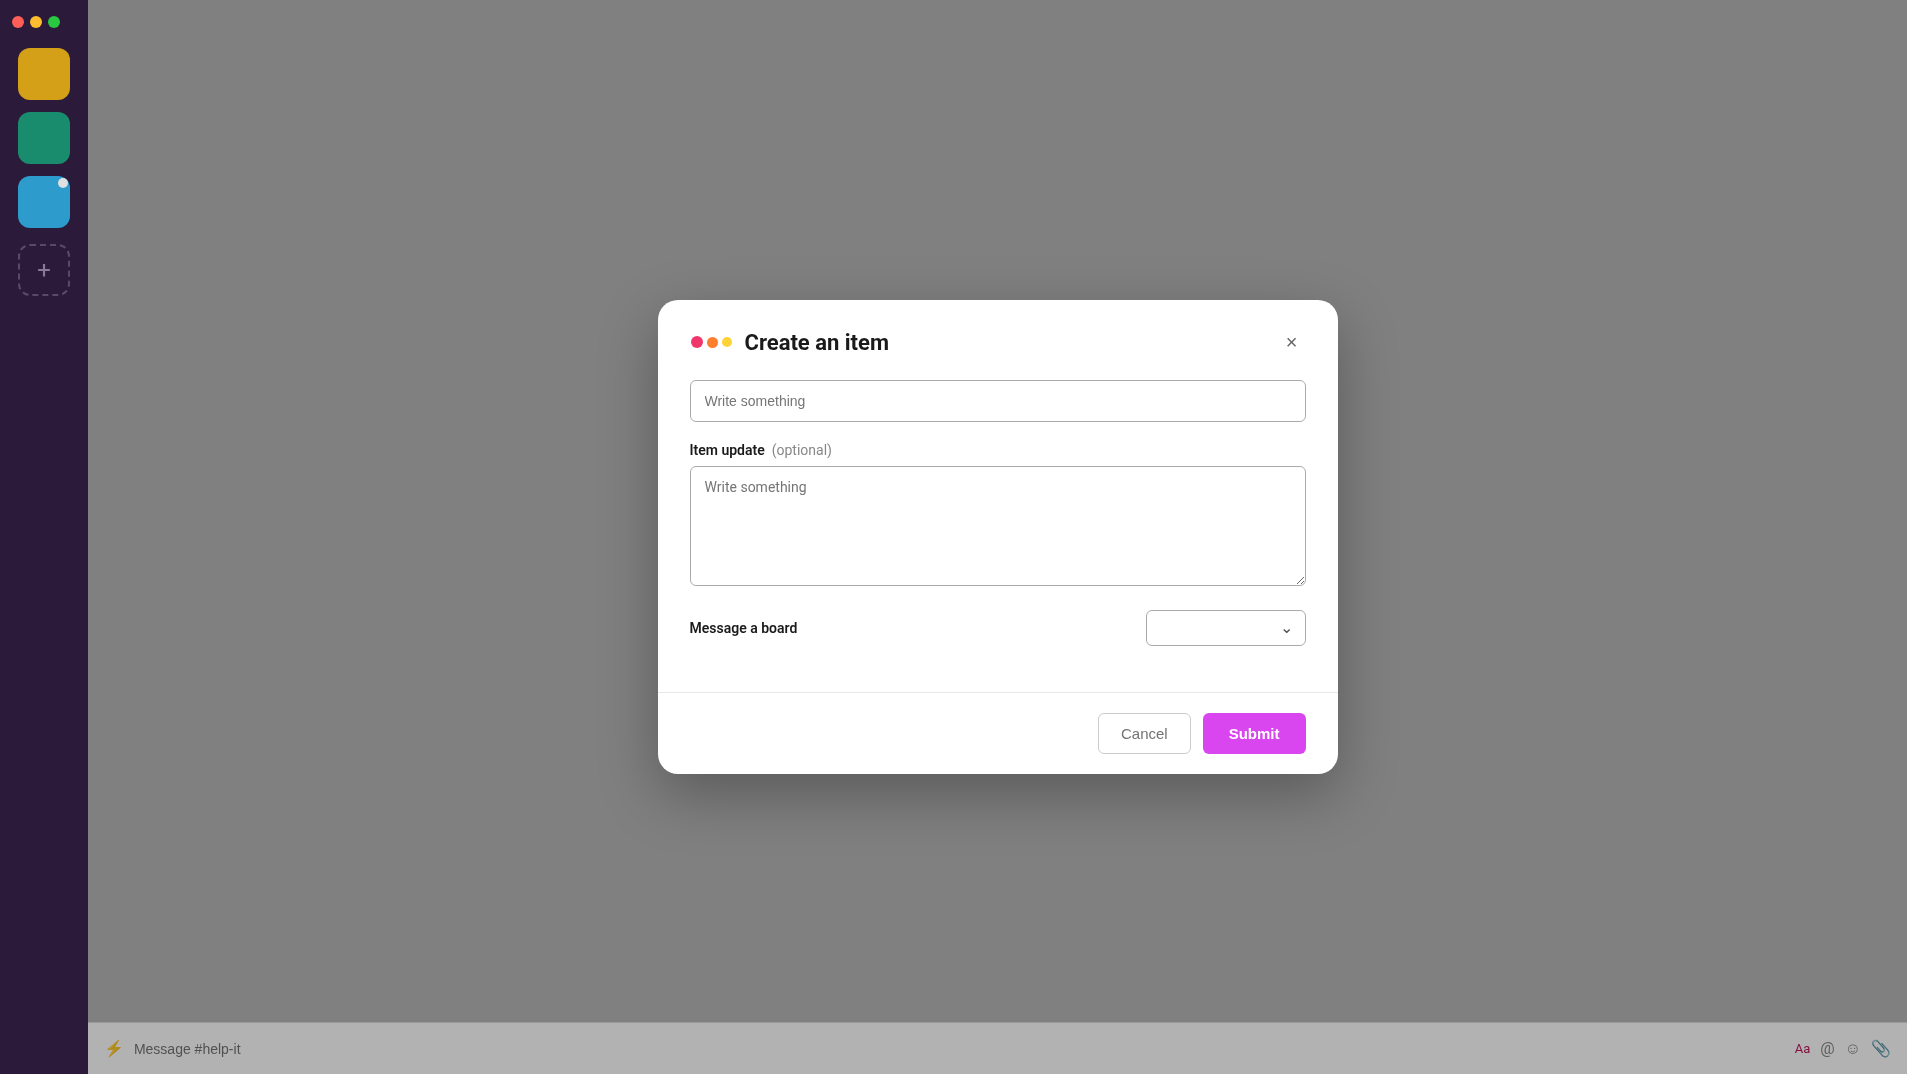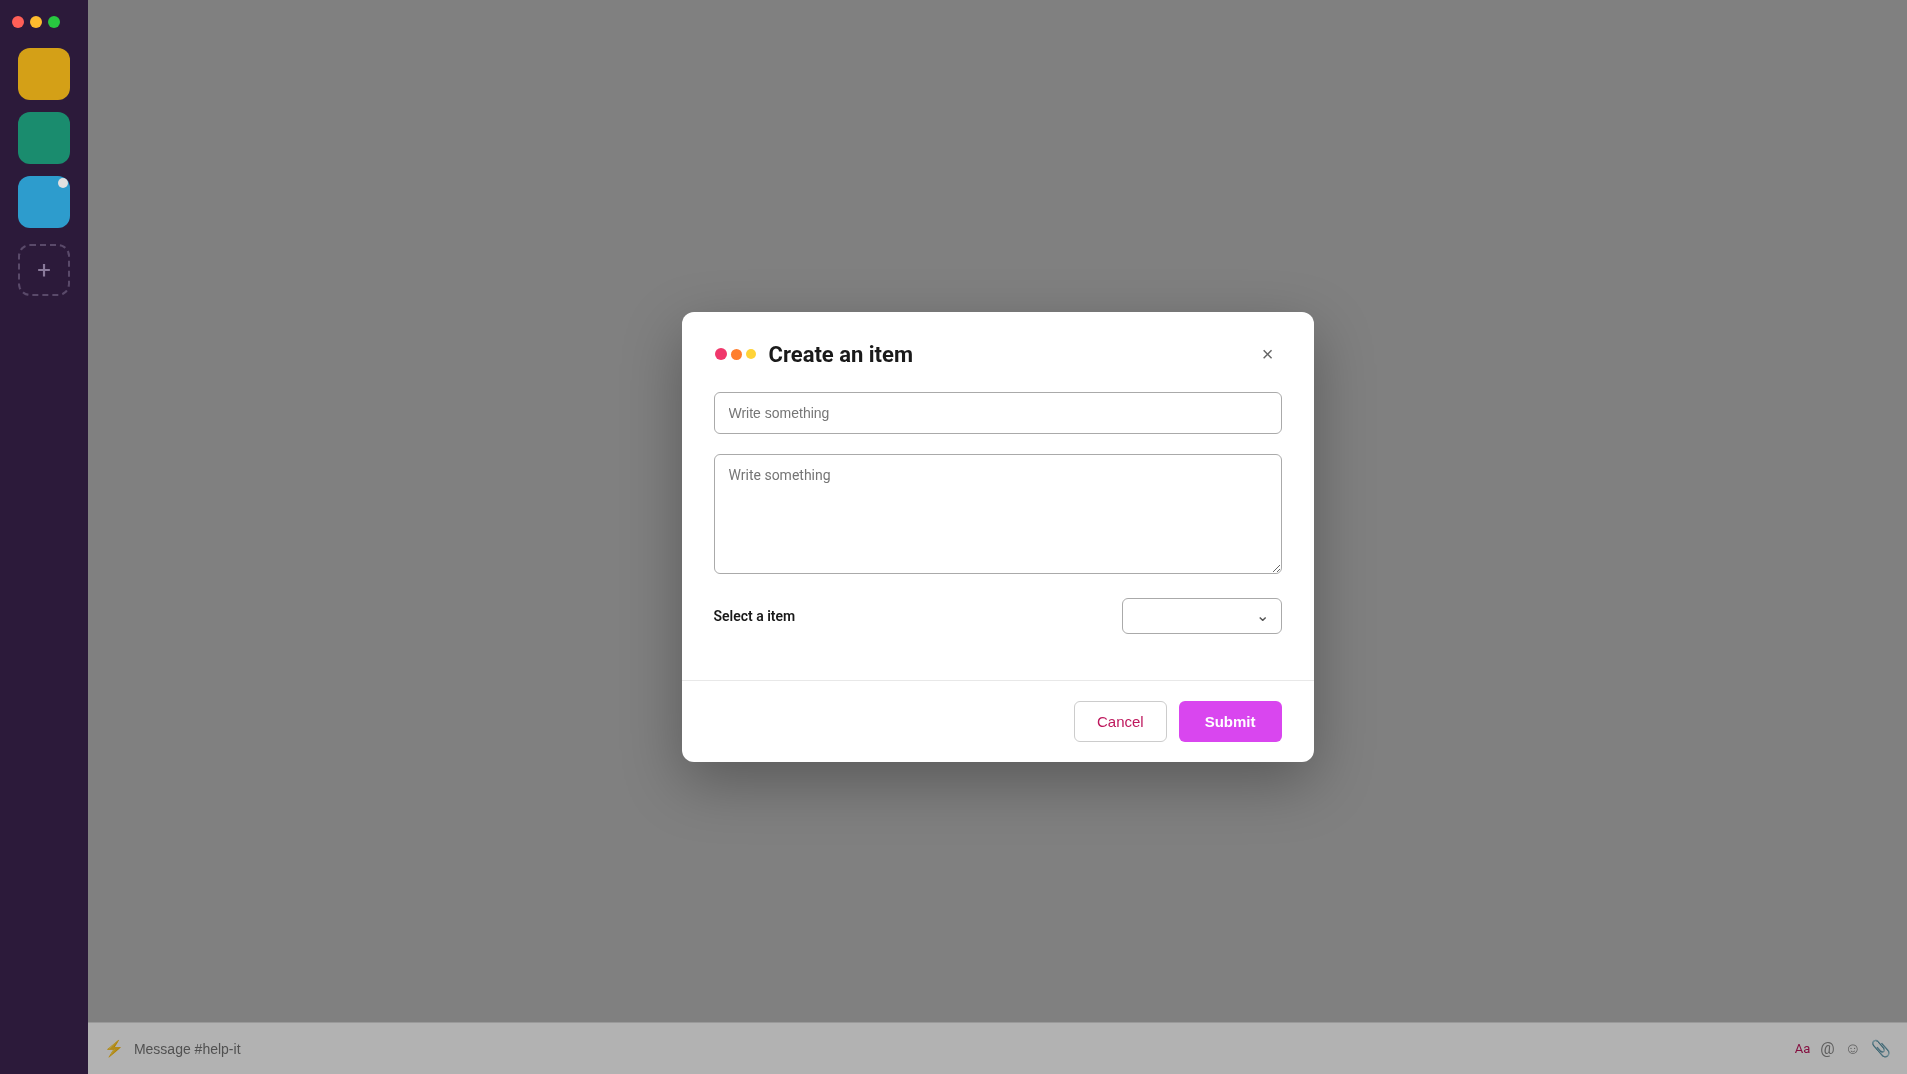--- a/index.html
+++ b/index.html
@@ -101,22 +101,22 @@
       background: rgba(0,0,0,0.3);
       display: flex;
       align-items: center;
       justify-content: center;
       z-index: 10;
     }
 
     
     .dialog {
       background: #ffffff;
-      border-radius: 12px;
-      width: 632px;
+      border-radius: 20px;
+      width: 680px;
       box-shadow: 0 20px 60px rgba(0,0,0,0.3);
       overflow: hidden;
     }
 
     .dialog-body {
       padding: 28px 32px;
     }
 
     .dialog-header {
       display: flex;
@@ -255,21 +255,21 @@
       gap: 12px;
     }
 
     .btn-cancel {
       padding: 11px 22px;
       border: 1.5px solid #ccc;
       border-radius: 6px;
       background: #fff;
       font-size: 15px;
       font-weight: 500;
-      color: #be185d;
+      color: #737373;
       cursor: pointer;
     }
 
     .btn-submit {
       padding: 11px 26px;
       border: none;
       border-radius: 6px;
       background: #d946ef;
       font-size: 15px;
       font-weight: 600;
@@ -349,25 +349,29 @@
             </div>
             <span class="dialog-title">Create an item</span>
           </div>
           <button class="close-btn">×</button>
         </div>
 
         
         <input class="text-input" type="text" placeholder="Write something" style="">
 
         
+        <div class="field-label">
+          <span>Item update</span>
+          &nbsp;<span class="optional">(optional)</span>
+        </div>
         <textarea class="textarea-input" placeholder="Write something" style=""></textarea>
 
         
         <div class="select-row">
-          <span class="select-label">Select a item</span>
+          <span class="select-label">Message a board</span>
           <div class="select-wrapper">
             <select class="select-dropdown">
               <option value=""></option>
             </select>
           </div>
         </div>
 
         
 
       </div>

